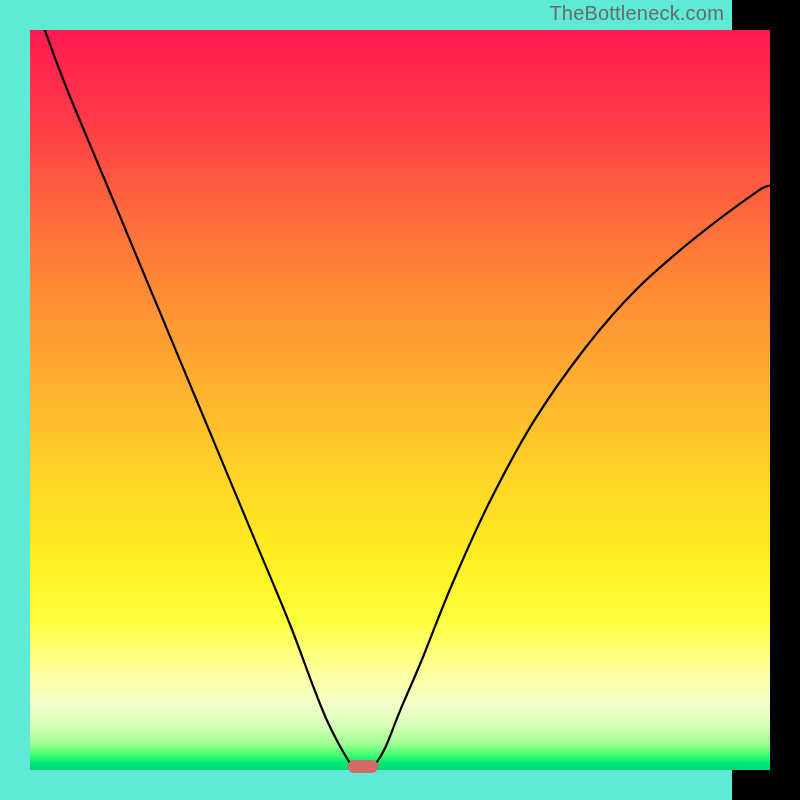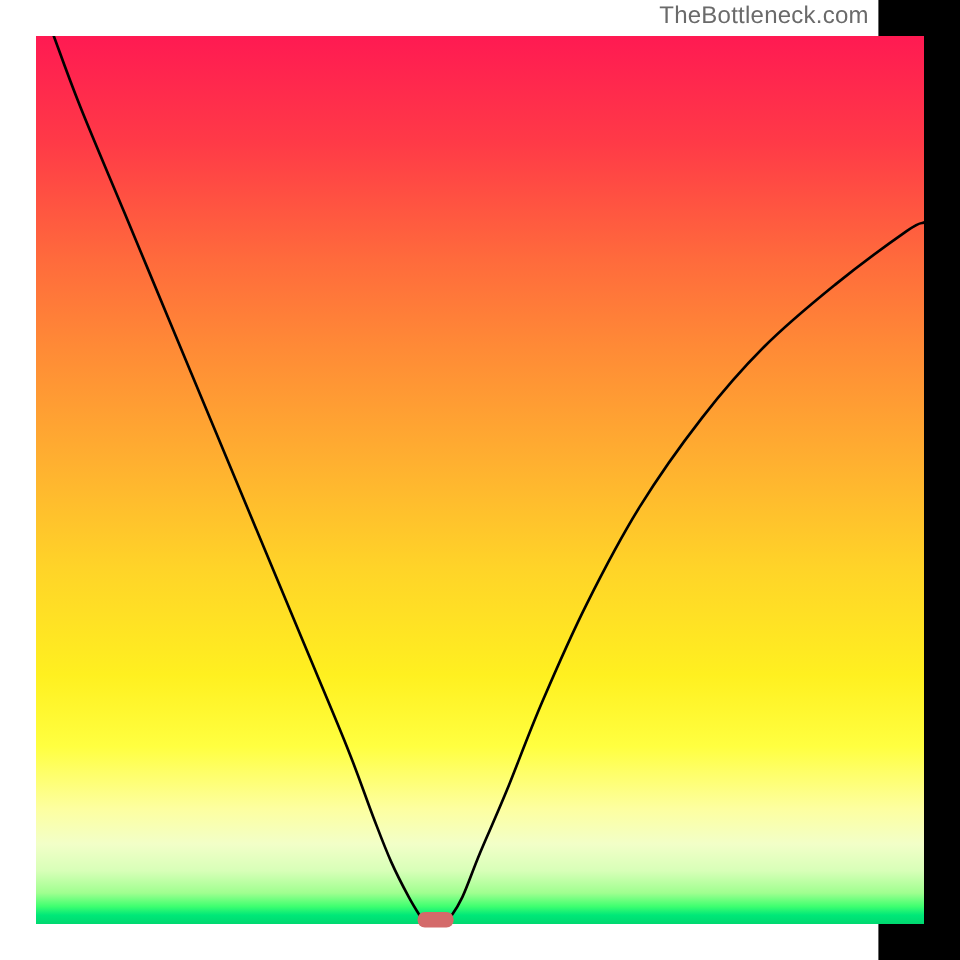--- a/index.html
+++ b/index.html
@@ -9,21 +9,21 @@
     height: 800px;
     background: #000;
     overflow: hidden;
   }
   .frame {
     position: absolute;
     top: 0;
     left: 0;
     width: 732px;
     height: 800px;
-    background: #ffffff;
+    background: #5eead4;
   }
   .plot-area {
     position: absolute;
     top: 30px;
     left: 30px;
     width: 740px;
     height: 740px;
     background: linear-gradient(to bottom,
       #ff1a52 0%,
       #ff3a47 12%,

